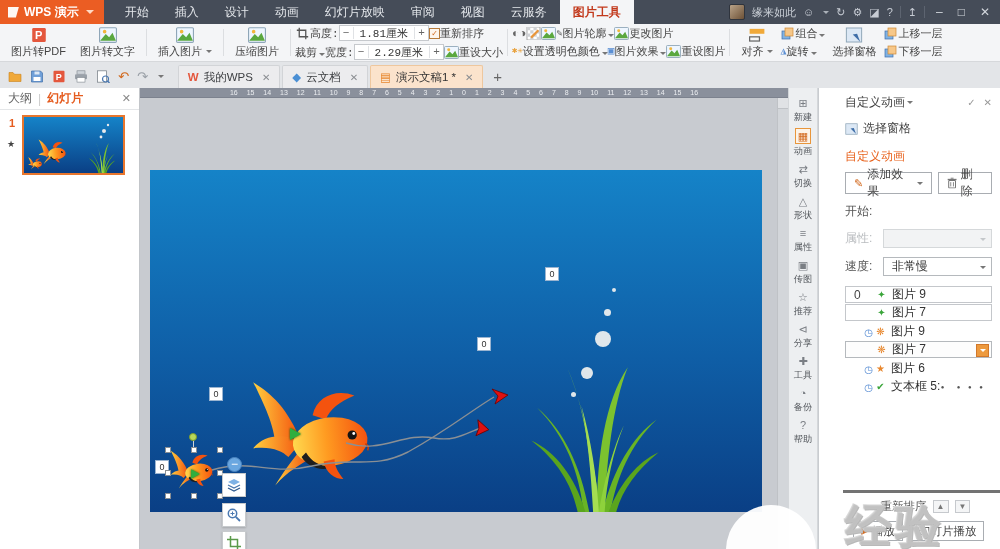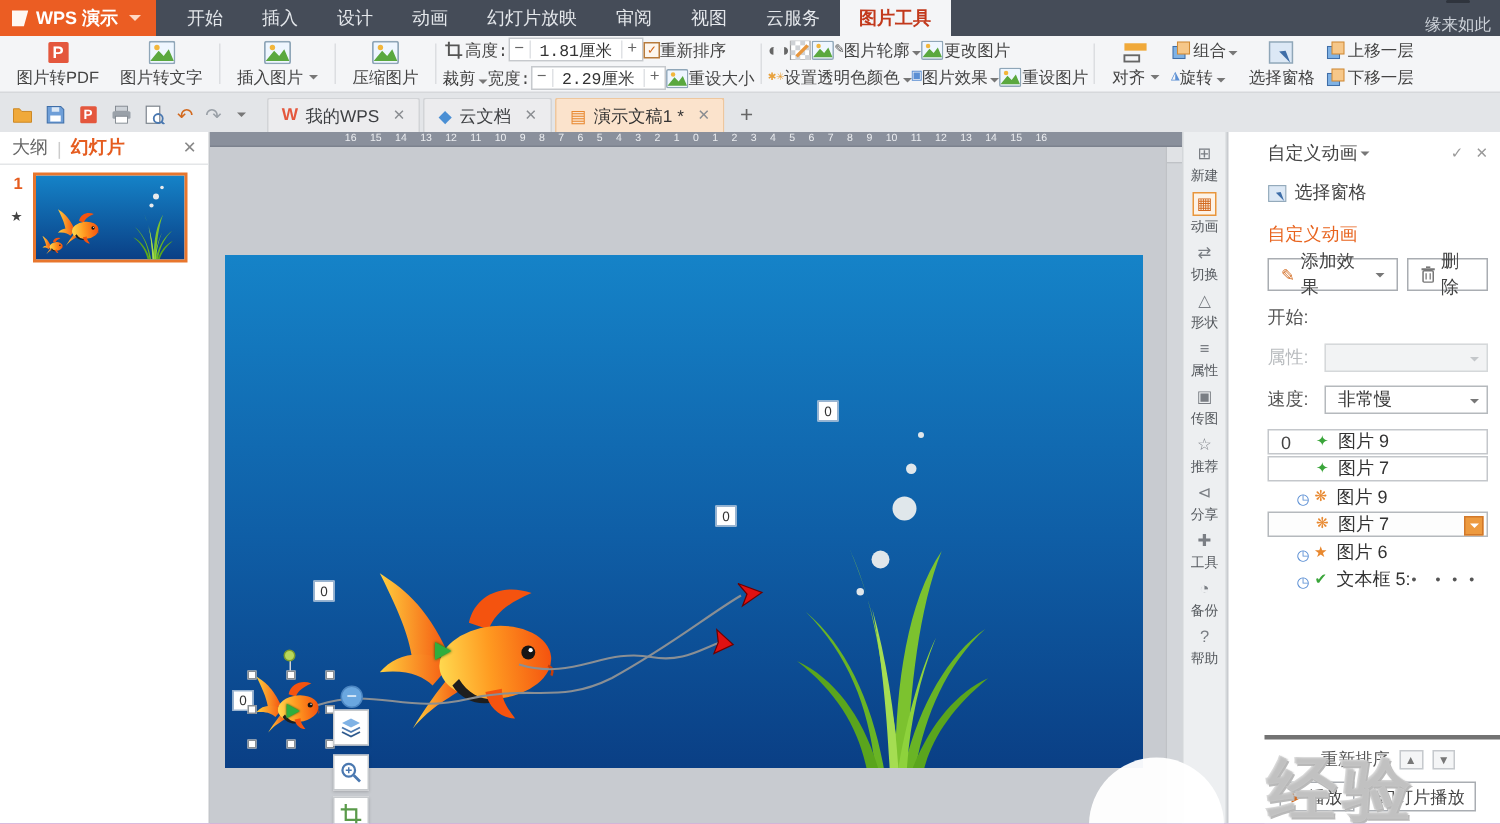--- a/index.html
+++ b/index.html
@@ -1,28 +1,28 @@
 <!DOCTYPE html>
 <html><head>
 <meta charset="utf-8">
 <style>
   * { margin:0; padding:0; box-sizing:border-box; }
   html,body { width:1000px; height:549px; overflow:hidden; }
   body { font-family:"Liberation Sans","DejaVu Sans",sans-serif; font-size:12px; color:#333; }
-  #app { position:relative; width:1000px; height:549px; background:#a21caf; overflow:hidden; }
+  #app { position:relative; width:1000px; height:549px; background:#be185d; overflow:hidden; }
 
   
   #titlebar { position:absolute; left:0; top:0; width:1000px; height:24px; background:#454c58; display:flex; align-items:stretch; }
   .logo { background:#eb5d23; color:#fff; display:flex; align-items:center; padding:0 10px 0 8px; font-weight:bold; font-size:12px; gap:5px; }
   .logo .lmark { width:11px; height:11px; background:#fff; clip-path:polygon(0 0,100% 0,72% 100%,0 100%); opacity:.95; }
   .logo .lcaret { width:0; height:0; border-left:4px solid transparent; border-right:4px solid transparent; border-top:4px solid #ffd9c4; margin-left:2px; }
   .ttabs { display:flex; align-items:stretch; margin-left:8px; }
   .ttab { color:#e4e7eb; font-size:12px; padding:0 13px; display:flex; align-items:center; cursor:default; }
   .ttab.active { background:#f4f5f7; color:#c2391c; font-weight:bold; }
-  .tb-right { position:absolute; right:6px; top:0; height:24px; display:flex; align-items:center; gap:7px; color:#ccd1d8; font-size:11px;flex-direction:column; }
+  .tb-right { position:absolute; right:6px; top:0; height:24px; display:flex; align-items:center; gap:7px; color:#ccd1d8; font-size:11px; }
   .avatar { width:16px; height:16px; border-radius:2px; background:linear-gradient(135deg,#b9a389,#6d5136); border:1px solid #2f343d; }
   .tbico { font-size:11px; color:#c7ccd4; line-height:1; }
   .tbsep { width:1px; height:12px; background:#5d6470; }
   .winbtn { font-size:12px; color:#d3d7dd; padding:0 4px; }
 
   
   #ribbon { position:absolute; left:0; top:24px; width:1000px; height:38px; background:#f4f5f7; border-bottom:1px solid #d6d8db; display:flex; align-items:stretch; padding:2px 4px; }
   .rsep { width:1px; background:#dcdee1; margin:3px 4px; }
   .big-btn { display:flex; flex-direction:column; align-items:center; justify-content:center; padding:0 7px; gap:1px; }
   .big-btn .blab { font-size:11px; color:#444; white-space:nowrap; display:flex; align-items:center; gap:2px; }

